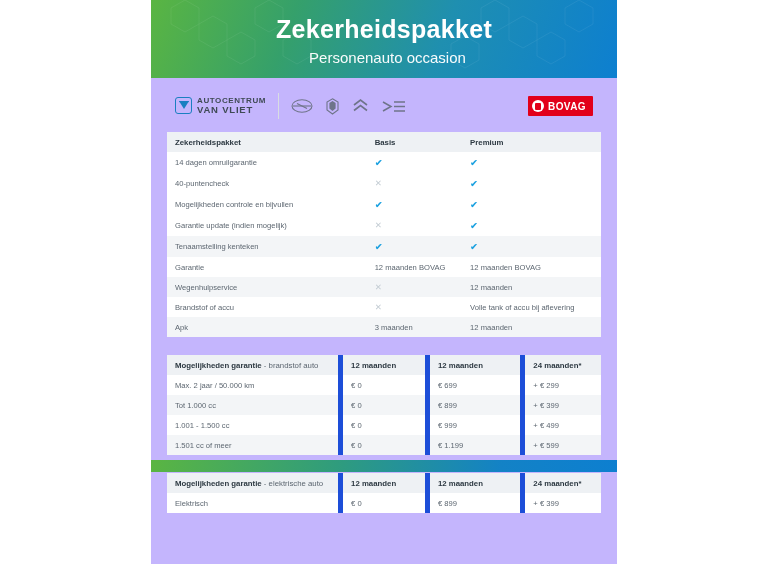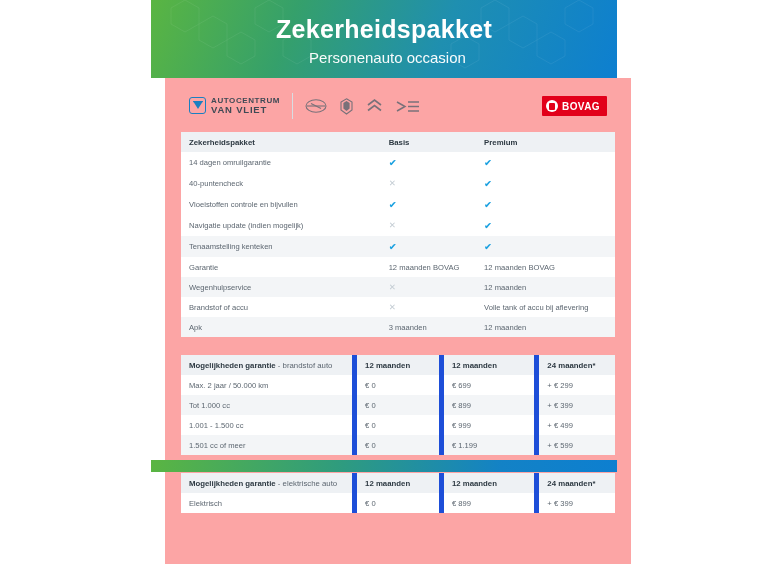--- a/index.html
+++ b/index.html
@@ -46,22 +46,22 @@
   }
   
   .footer-bar {
     position: absolute;
     left: 151px; bottom: 0; width: 466px; height: 12px;
     background: linear-gradient(100deg, #5ab542 0%, #2f9c7d 40%, #1382c6 75%, #0d7fd0 100%);
   }
   
   .sheet {
     position: absolute;
-    left: 165px; top: 78px; width: 466px; height: 486px;
-    background: #fca5a5;
+    left: 151px; top: 78px; width: 466px; height: 486px;
+    background: #c4b5fd;
     padding: 0 16px;
   }
   
   .logo-row {
     display: flex;
     align-items: center;
     height: 48px;
     padding: 0 8px;
     margin-top: 4px;
   }
@@ -244,26 +244,26 @@
           <td>14 dagen omruilgarantie</td>
           <td><span class="check">✔</span></td>
           <td><span class="check">✔</span></td>
         </tr>
         <tr class="row-plain">
           <td>40-puntencheck</td>
           <td><span class="cross">✕</span></td>
           <td><span class="check">✔</span></td>
         </tr>
         <tr class="row-plain">
-          <td>Vloeistoffen controle en bijvullen</td>
-          <td><span class="check">✔</span></td>
-          <td><span class="check">✔</span></td>
-        </tr>
-        <tr class="row-plain">
-          <td>Navigatie update (indien mogelijk)</td>
+          <td>Mogelijkheden controle en bijvullen</td>
+          <td><span class="check">✔</span></td>
+          <td><span class="check">✔</span></td>
+        </tr>
+        <tr class="row-plain">
+          <td>Garantie update (indien mogelijk)</td>
           <td><span class="cross">✕</span></td>
           <td><span class="check">✔</span></td>
         </tr>
         <tr class="row-alt">
           <td>Tenaamstelling kenteken</td>
           <td><span class="check">✔</span></td>
           <td><span class="check">✔</span></td>
         </tr>
         <tr class="row-plain">
           <td>Garantie</td>

